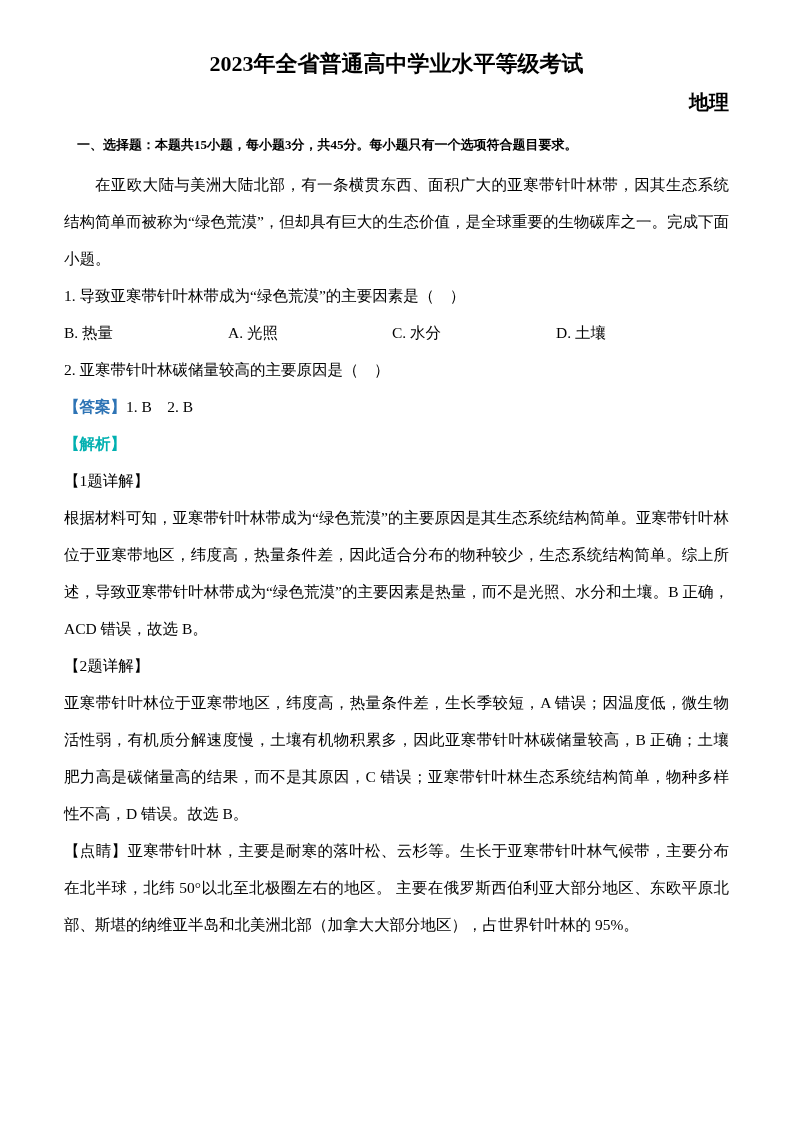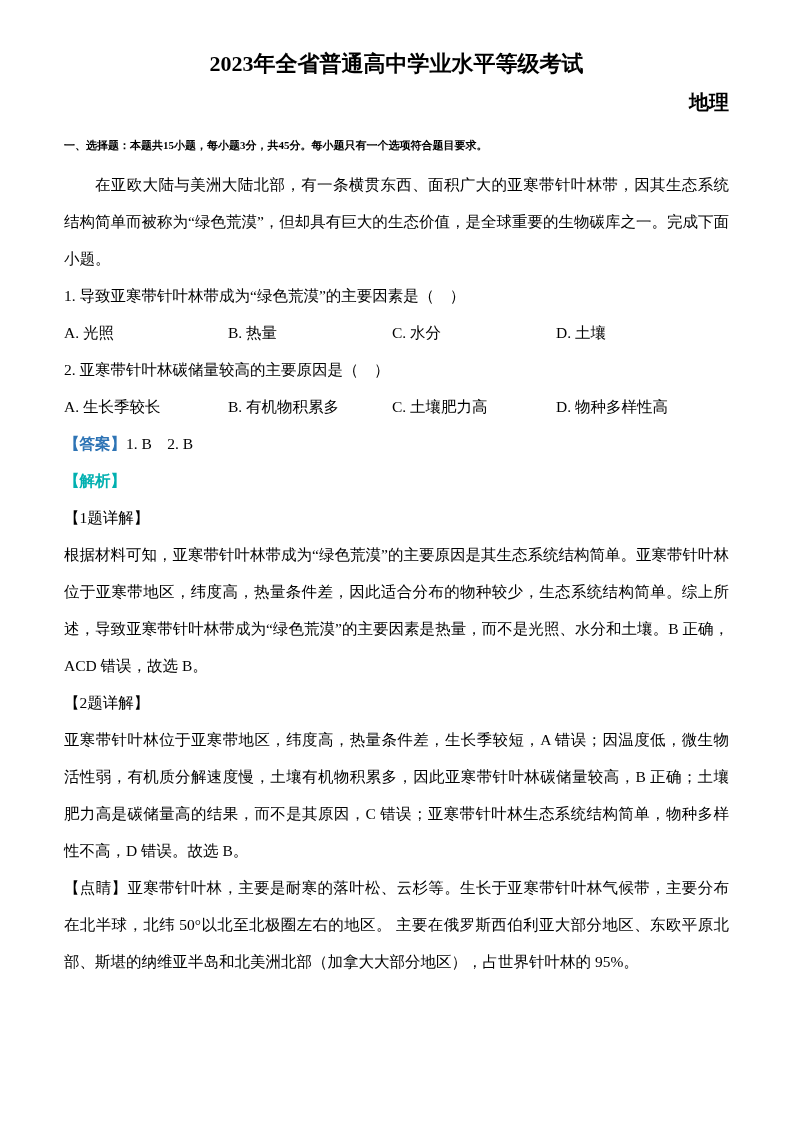--- a/index.html
+++ b/index.html
@@ -25,22 +25,22 @@
     line-height: 1.45;
   }
   .doc-subject {
     margin: 8px 0 12px 0;
     text-align: right;
     font-size: 20px;
     font-weight: bold;
     line-height: 1.4;
   }
   .section-heading {
-    margin: 0 0 4px 0;
-    font-size: 11px;
+    margin: 0 0 4px 13px;
+    font-size: 13px;
     font-weight: bold;
     line-height: 34px;
     text-align: justify;
   }
   .body {
     margin: 0;
     font-size: 15.5px;
     line-height: 37px;
     text-align: justify;
     text-justify: inter-ideograph;
@@ -71,35 +71,29 @@
   <h1 class="doc-title">2023年全省普通高中学业水平等级考试</h1>
   <h2 class="doc-subject">地理</h2>
 
   <p class="section-heading">一、选择题：本题共15小题，每小题3分，共45分。每小题只有一个选项符合题目要求。</p>
 
   <p class="body indent">在亚欧大陆与美洲大陆北部，有一条横贯东西、面积广大的亚寒带针叶林带，因其生态系统结构简单而被称为“绿色荒漠”，但却具有巨大的生态价值，是全球重要的生物碳库之一。完成下面小题。</p>
 
   <div>
     <p class="body">1. 导致亚寒带针叶林带成为“绿色荒漠”的主要因素是（　）</p>
     <div class="options">
+      <span class="option">B. 热量</span>
       <span class="option">A. 光照</span>
-      <span class="option">B. 热量</span>
       <span class="option">C. 水分</span>
       <span class="option">D. 土壤</span>
     </div>
   </div>
 
   <div>
     <p class="body">2. 亚寒带针叶林碳储量较高的主要原因是（　）</p>
-    <div class="options">
-      <span class="option">A. 生长季较长</span>
-      <span class="option">B. 有机物积累多</span>
-      <span class="option">C. 土壤肥力高</span>
-      <span class="option">D. 物种多样性高</span>
-    </div>
   </div>
 
   <p class="body"><span class="answer-label">【答案】</span><span class="answer-value">1. B    2. B</span></p>
 
   <p class="body"><span class="analysis-label">【解析】</span></p>
 
   <p class="body">【1题详解】</p>
   <p class="body">根据材料可知，亚寒带针叶林带成为“绿色荒漠”的主要原因是其生态系统结构简单。亚寒带针叶林位于亚寒带地区，纬度高，热量条件差，因此适合分布的物种较少，生态系统结构简单。综上所述，导致亚寒带针叶林带成为“绿色荒漠”的主要因素是热量，而不是光照、水分和土壤。B 正确，ACD 错误，故选 B。</p>
 
   <p class="body">【2题详解】</p>

